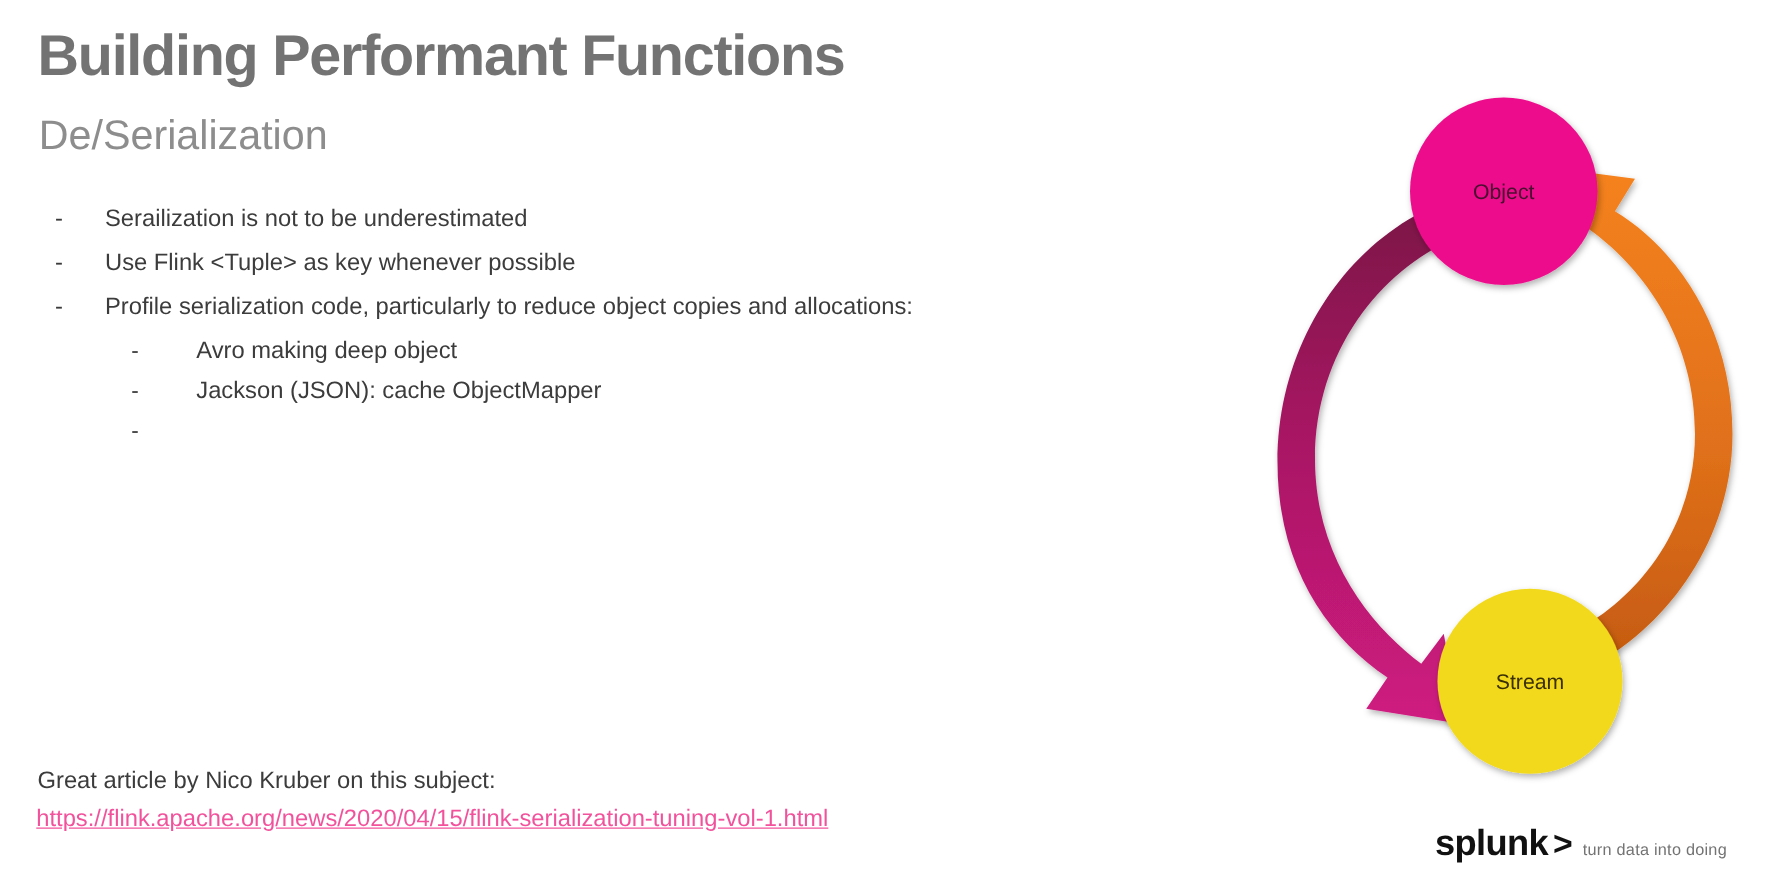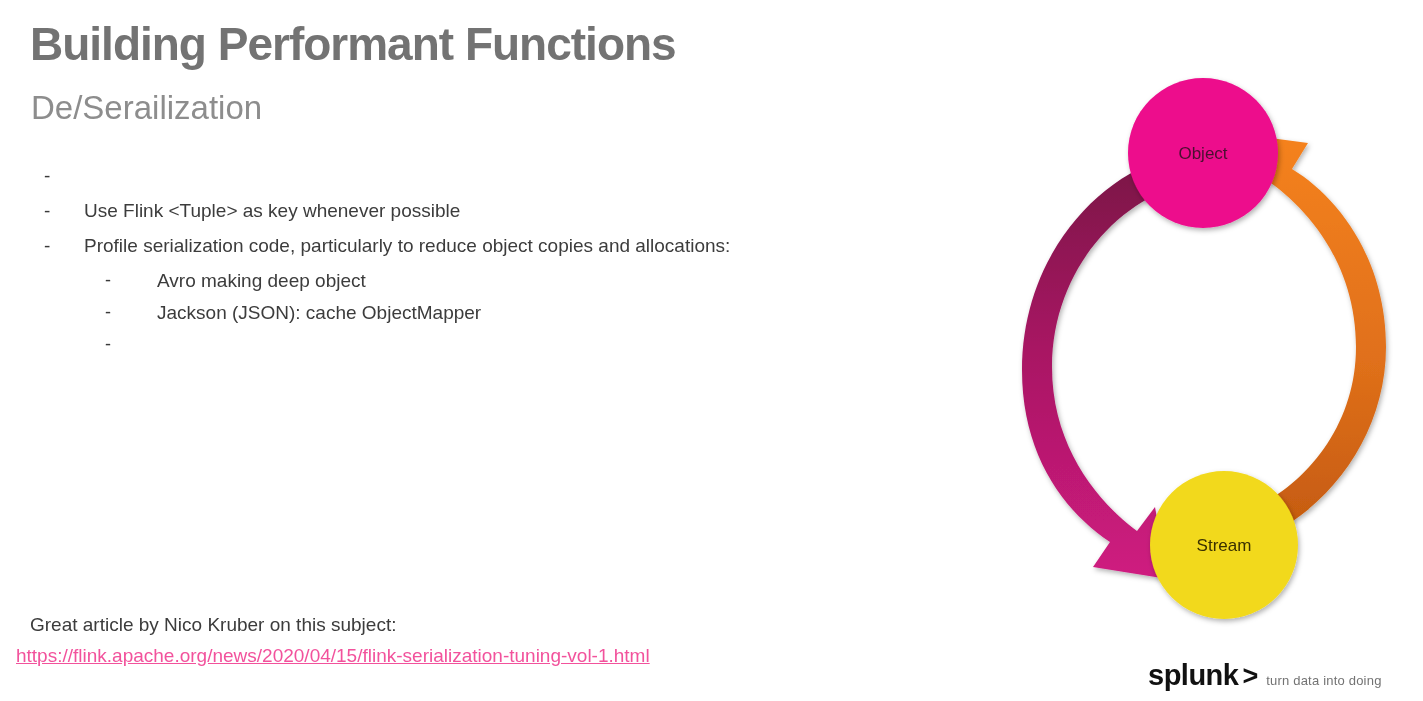--- a/index.html
+++ b/index.html
@@ -93,21 +93,21 @@
     position: absolute;
     left: 30px;
     top: 612px;
     font-size: 19px;
     color: #3c3c3c;
     line-height: 26px;
     white-space: nowrap;
   }
   #footer-link {
     position: absolute;
-    left: 16px;
+    left: 29px;
     top: 643px;
     font-size: 19px;
     color: #f2529c;
     text-decoration: underline;
     text-decoration-color: #f2529c;
     line-height: 26px;
     white-space: nowrap;
     cursor: pointer;
   }
 
@@ -157,26 +157,27 @@
     color: #737373;
     letter-spacing: 0.2px;
     line-height: 1;
   }
 </style>
 </head>
 <body>
 
 <div id="slide-title">Building Performant Functions</div>
 
-<div id="slide-subtitle">De/Serailization</div>
+<div id="slide-subtitle">De/Serialization</div>
 
 <div id="bullet-list">
 
   <div class="bullet-row level-1">
     <span class="bullet-marker">-</span>
+    <span class="bullet-text">Serailization is not to be underestimated</span>
   </div>
 
   <div class="bullet-row level-1">
     <span class="bullet-marker">-</span>
     <span class="bullet-text">Use Flink &lt;Tuple&gt; as key whenever possible</span>
   </div>
 
   <div class="bullet-row level-1">
     <span class="bullet-marker">-</span>
     <span class="bullet-text">Profile serialization code, particularly to reduce object copies and allocations:</span>

